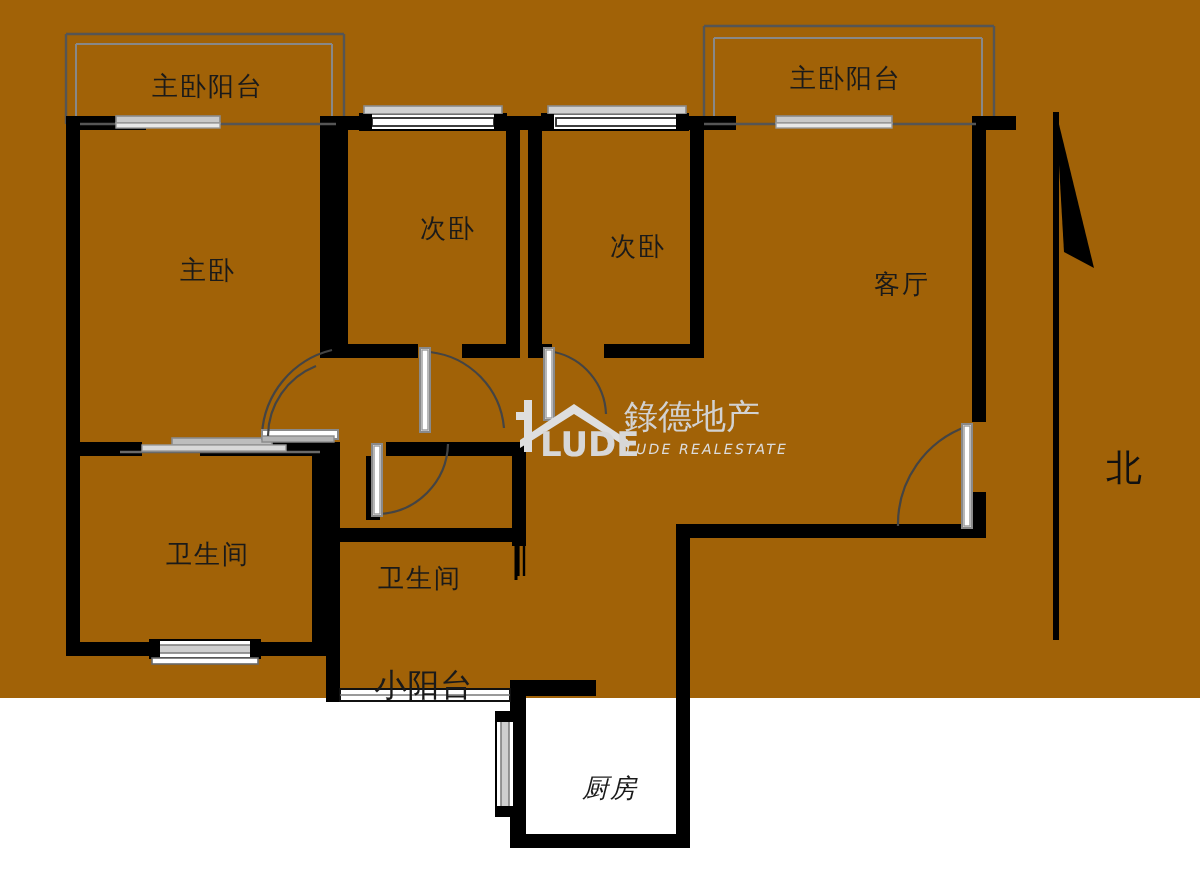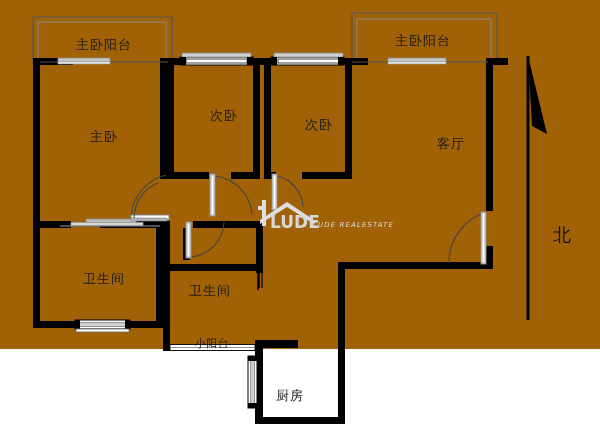--- a/index.html
+++ b/index.html
@@ -32,21 +32,21 @@
     position: absolute;
     color: #1a1a1a;
     font-size: 13px;
     line-height: 1;
     letter-spacing: 1px;
     white-space: nowrap;
     transform: translate(-50%, -50%);
     user-select: none;
   }
   .room-label.small {
-    font-size: 11px;
+    font-size: 16px;
     letter-spacing: 0.5px;
   }
   .compass-label {
     position: absolute;
     color: #111;
     font-size: 18px;
     line-height: 1;
     transform: translate(-50%, -50%);
     white-space: nowrap;
   }
@@ -279,26 +279,27 @@
 
   <div class="room-label" style="left:104px; top:44px;">主卧阳台</div>
   <div class="room-label" style="left:423px; top:40px;">主卧阳台</div>
   <div class="room-label" style="left:104px; top:136px;">主卧</div>
   <div class="room-label" style="left:224px; top:115px;">次卧</div>
   <div class="room-label" style="left:319px; top:124px;">次卧</div>
   <div class="room-label" style="left:431px; top:143px;margin-left:20px;">客厅</div>
   <div class="room-label" style="left:104px; top:278px;">卫生间</div>
   <div class="room-label" style="left:210px; top:290px;">卫生间</div>
   <div class="room-label small" style="left:212px; top:343px;">小阳台</div>
-  <div class="room-label" style="left:290px; top:395px;">厨房</div>
+  <div class="room-label" style="left:305px; top:395px;font-style:italic;">厨房</div>
 
   <div class="compass-label" style="left:562px; top:235px;">北</div>
 
   <div class="wm">
     <svg width="150" height="50" viewBox="0 0 150 50">
       <path d="M8,30 L8,14 L4,14 L4,10 L8,10 L8,4 L12,4 L12,10 L12,30 Z" fill="#dedede"></path>
       <path d="M6,24 L33,6 L60,24 L60,28 L33,11 L6,28 Z" fill="#dedede"></path>
       <text x="16" y="32" font-family="DejaVu Sans, sans-serif" font-size="17" font-weight="bold" fill="#d7d7d7">LUDE</text>
     </svg>
+    <div class="wm-cn">錄德地产</div>
     <div class="wm-en">LUDE REALESTATE</div>
   </div>
 
 </div>
 
 </body></html>

